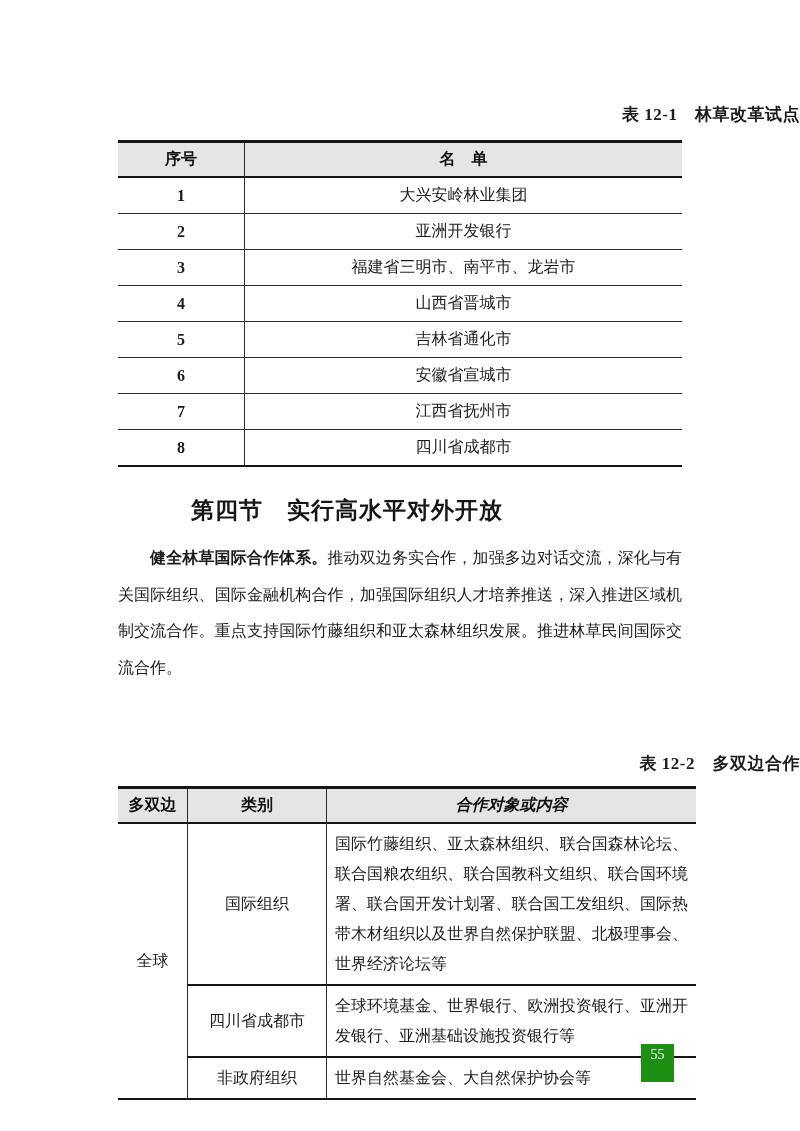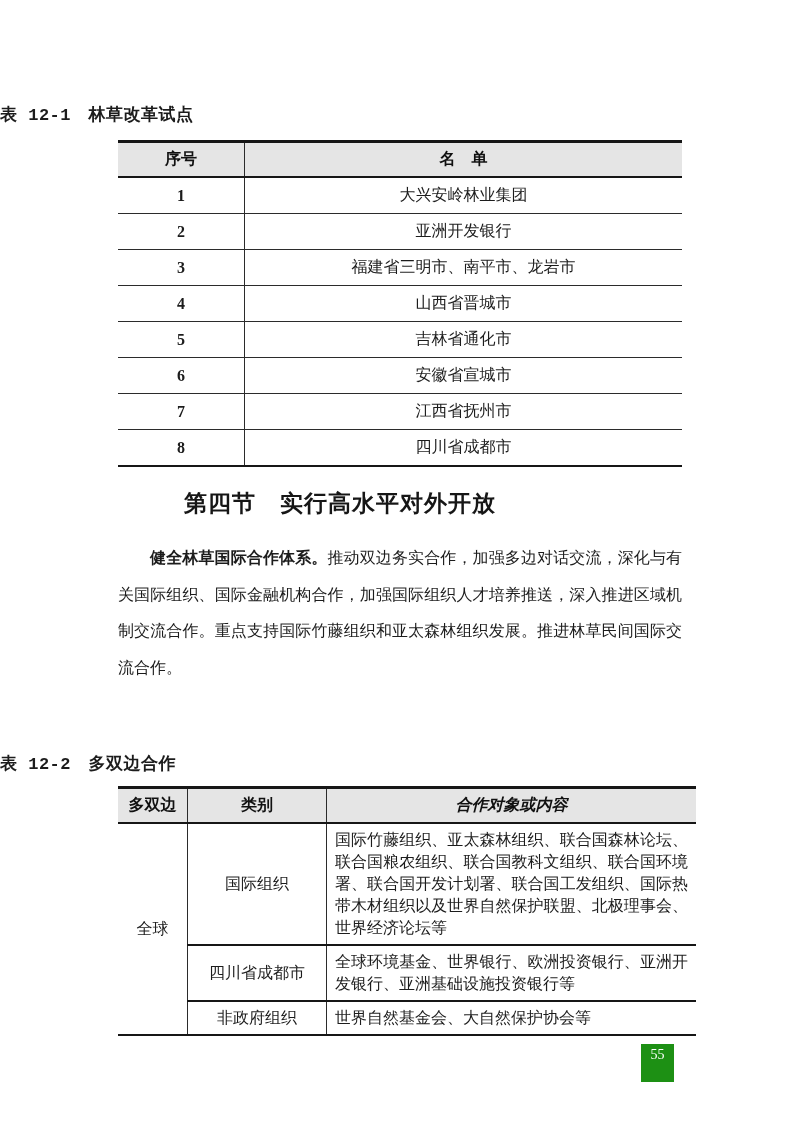--- a/index.html
+++ b/index.html
@@ -6,24 +6,24 @@
   .page{
     position:relative;
     width:800px;height:1131px;
     background:#ffffff;
     font-family:"Liberation Serif","DejaVu Serif",serif;
     color:#1c1c1c;
     overflow:hidden;
   }
   .caption{
     position:absolute;left:0;width:800px;
-    text-align:left;
+    text-align:right;
     font-weight:bold;
     font-size:17px;
-    font-family:Liberation Mono, monospace;
+    font-family:Liberation Serif, serif;
     letter-spacing:.5px;
   }
   #caption-1{top:103px;}
   #caption-2{top:752px;}
 
   table{border-collapse:collapse;table-layout:fixed;position:absolute;left:118px;width:564px;}
   #table-1{top:140px;}
   #table-2{top:786px;}
 
   th{
@@ -50,34 +50,34 @@
   #table-1 td{height:25px;}
   #table-1 .c1{width:122px;}
   #table-1 td.num{font-weight:bold;font-family:"Liberation Serif",serif;}
 
   #table-2 .cA{width:65px;margin-left:40px;}
   #table-2 .cB{width:134px;}
   #table-2 .cC{width:365px;font-style:italic;}
   #table-2 td.content{
     text-align:left;
     padding:5px 8px;
-    line-height:22px;
+    line-height:30px;
     text-align:justify;
   }
   #table-2 td{vertical-align:middle;}
 
   .section-heading{
     position:absolute;top:484px;left:0;width:672px;
     text-align:center;
     font-family:"Liberation Sans","DejaVu Sans",sans-serif;
     font-weight:bold;
     font-size:23px;
     color:#161616;
     letter-spacing:1px;
-    margin:4px;
+    margin:11px;
   }
   .body-paragraph{
     position:absolute;top:540px;left:118px;width:564px;
     font-size:16px;
     line-height:36.5px;
     text-align:justify;
     text-indent:2em;
     margin:0;
     color:#1c1c1c;
   }

